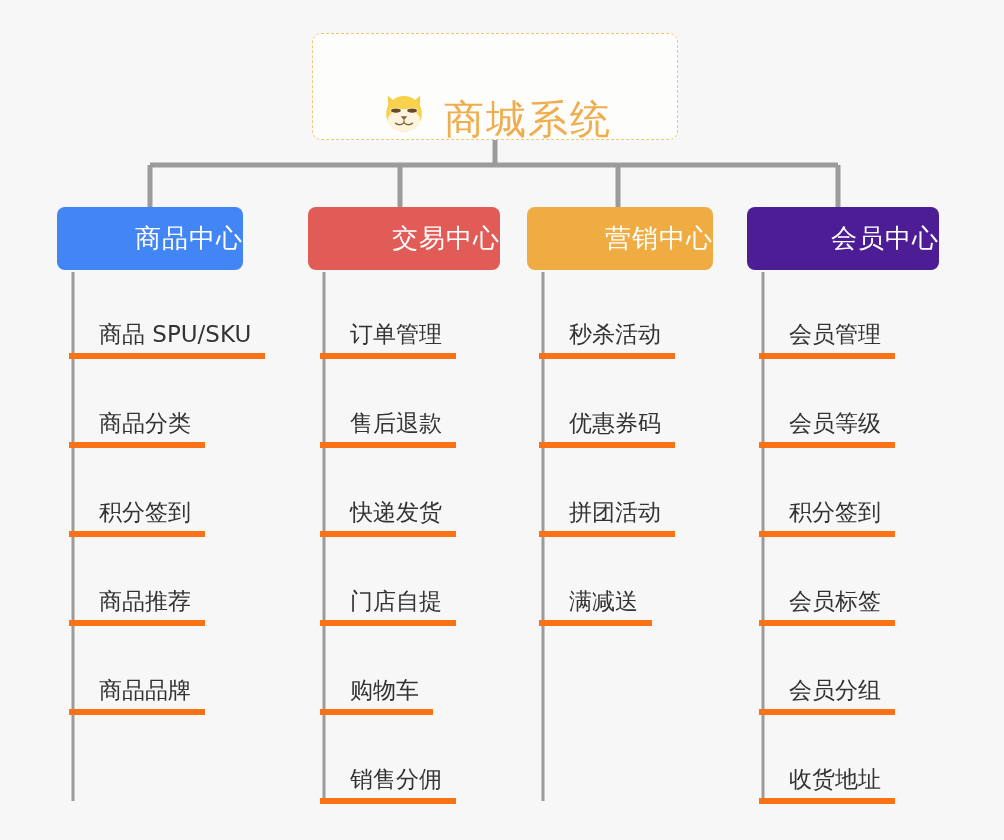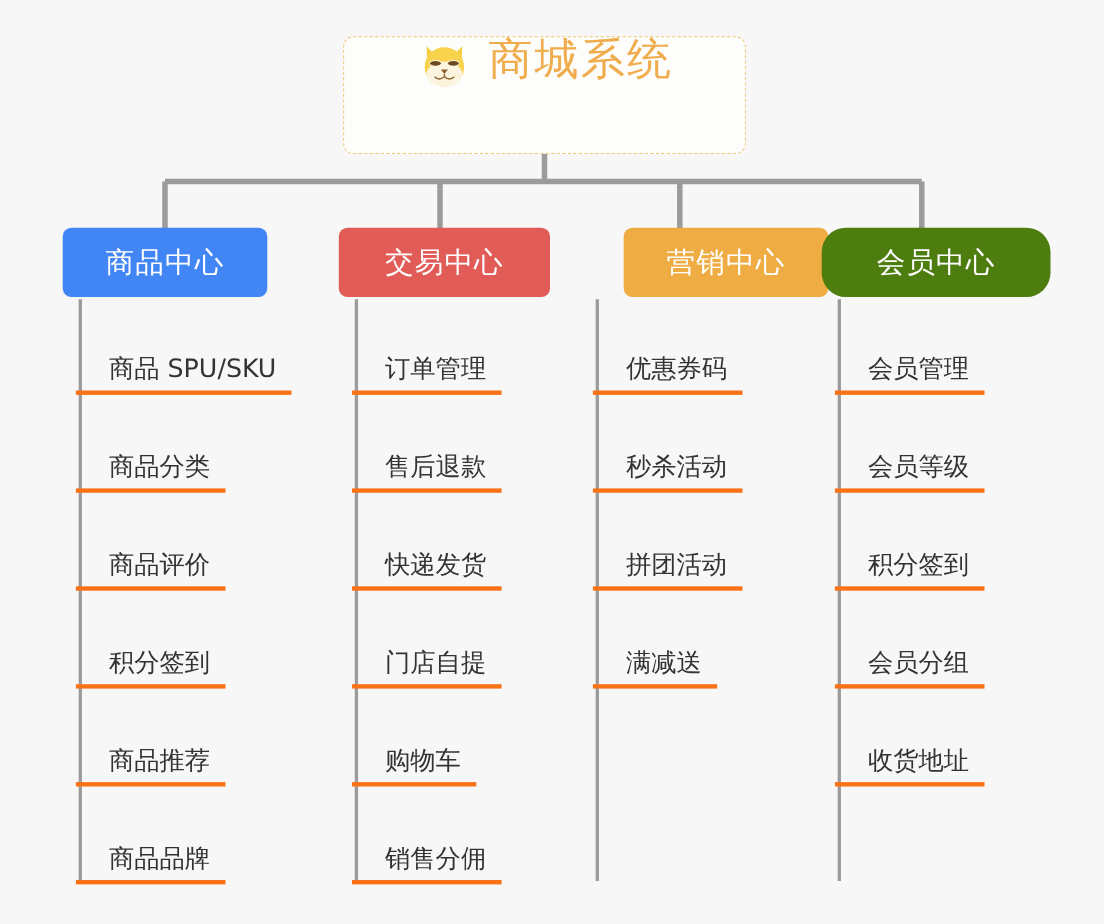--- a/index.html
+++ b/index.html
@@ -14,21 +14,21 @@
 
   
   .root-card{
     position:absolute;
     left:312px; top:33px;
     width:366px; height:107px;
     background:#fdfdfc;
     border:1px dashed #f0c675;
     border-radius:9px;
     box-sizing:border-box;
-    display:flex;align-items:flex-start;justify-content:center;
+    display:flex;align-items:flex-end;justify-content:center;
     gap:14px;
   }
   .root-icon{
     width:52px;height:52px;
     display:block;
     flex:0 0 auto;
   }
   .root-title{
     font-size:40px;
     color:#f0ad4e;
@@ -44,21 +44,21 @@
   
   .branch{
     position:absolute;
     top:207px;
   }
   .branch-head{
     height:63px;
     border-radius:8px;
     color:#ffffff;
     font-size:26px;
-    display:flex;align-items:center;justify-content:center;
+    display:flex;align-items:center;justify-content:flex-end;
     letter-spacing:1px;
     box-sizing:border-box;
     font-family:"DejaVu Sans","Liberation Sans",sans-serif;
   }
   .leaves{
     position:relative;
     margin-top:0;
     padding-left:12px;
   }
   .leaf{
@@ -66,21 +66,21 @@
     height:89px;
     display:flex;
     align-items:flex-end;
     box-sizing:border-box;
   }
   .leaf-label{
     font-size:23px;
     color:#333333;
     white-space:nowrap;
     padding:0 14px 6px 30px;
-    border-bottom:4px solid #f97316;
+    border-bottom:6px solid #f97316;
     line-height:1.1;
     font-family:"DejaVu Sans","Liberation Sans",sans-serif;
     text-align:right;
   }
 </style>
 </head>
 <body>
 
 <div id="canvas">
 
@@ -129,23 +129,20 @@
       <span>商品中心</span>
     </div>
     <div class="leaves">
       <div class="leaf">
           <span class="leaf-label">商品 SPU/SKU</span>
         </div>
       <div class="leaf">
           <span class="leaf-label">商品分类</span>
         </div>
       <div class="leaf">
-          <span class="leaf-label">商品评价</span>
-        </div>
-      <div class="leaf">
           <span class="leaf-label">积分签到</span>
         </div>
       <div class="leaf">
           <span class="leaf-label">商品推荐</span>
         </div>
       <div class="leaf">
           <span class="leaf-label">商品品牌</span>
         </div>
     </div>
   </div>
@@ -170,54 +167,57 @@
       <div class="leaf">
           <span class="leaf-label">购物车</span>
         </div>
       <div class="leaf">
           <span class="leaf-label">销售分佣</span>
         </div>
     </div>
   </div>
 
   <div class="branch" style="left:527px;width:250px;">
-    <div class="branch-head" style="background:#eeac42;width:186px;margin-left:40px;">
+    <div class="branch-head" style="background:#eeac42;width:186px;">
       <span>营销中心</span>
     </div>
     <div class="leaves">
       <div class="leaf">
+          <span class="leaf-label">秒杀活动</span>
+        </div>
+      <div class="leaf">
           <span class="leaf-label">优惠券码</span>
         </div>
       <div class="leaf">
-          <span class="leaf-label">秒杀活动</span>
-        </div>
-      <div class="leaf">
           <span class="leaf-label">拼团活动</span>
         </div>
       <div class="leaf">
           <span class="leaf-label">满减送</span>
         </div>
     </div>
   </div>
 
   <div class="branch" style="left:747px;width:250px;">
-    <div class="branch-head" style="background:#4d7c0f;width:208px;border-radius:22px;">
+    <div class="branch-head" style="background:#4c1d95;width:192px;">
       <span>会员中心</span>
     </div>
     <div class="leaves">
       <div class="leaf">
           <span class="leaf-label">会员管理</span>
         </div>
       <div class="leaf">
           <span class="leaf-label">会员等级</span>
         </div>
       <div class="leaf">
           <span class="leaf-label">积分签到</span>
         </div>
       <div class="leaf">
+          <span class="leaf-label">会员标签</span>
+        </div>
+      <div class="leaf">
           <span class="leaf-label">会员分组</span>
         </div>
       <div class="leaf">
           <span class="leaf-label">收货地址</span>
         </div>
     </div>
   </div>
 
 </div>
 

